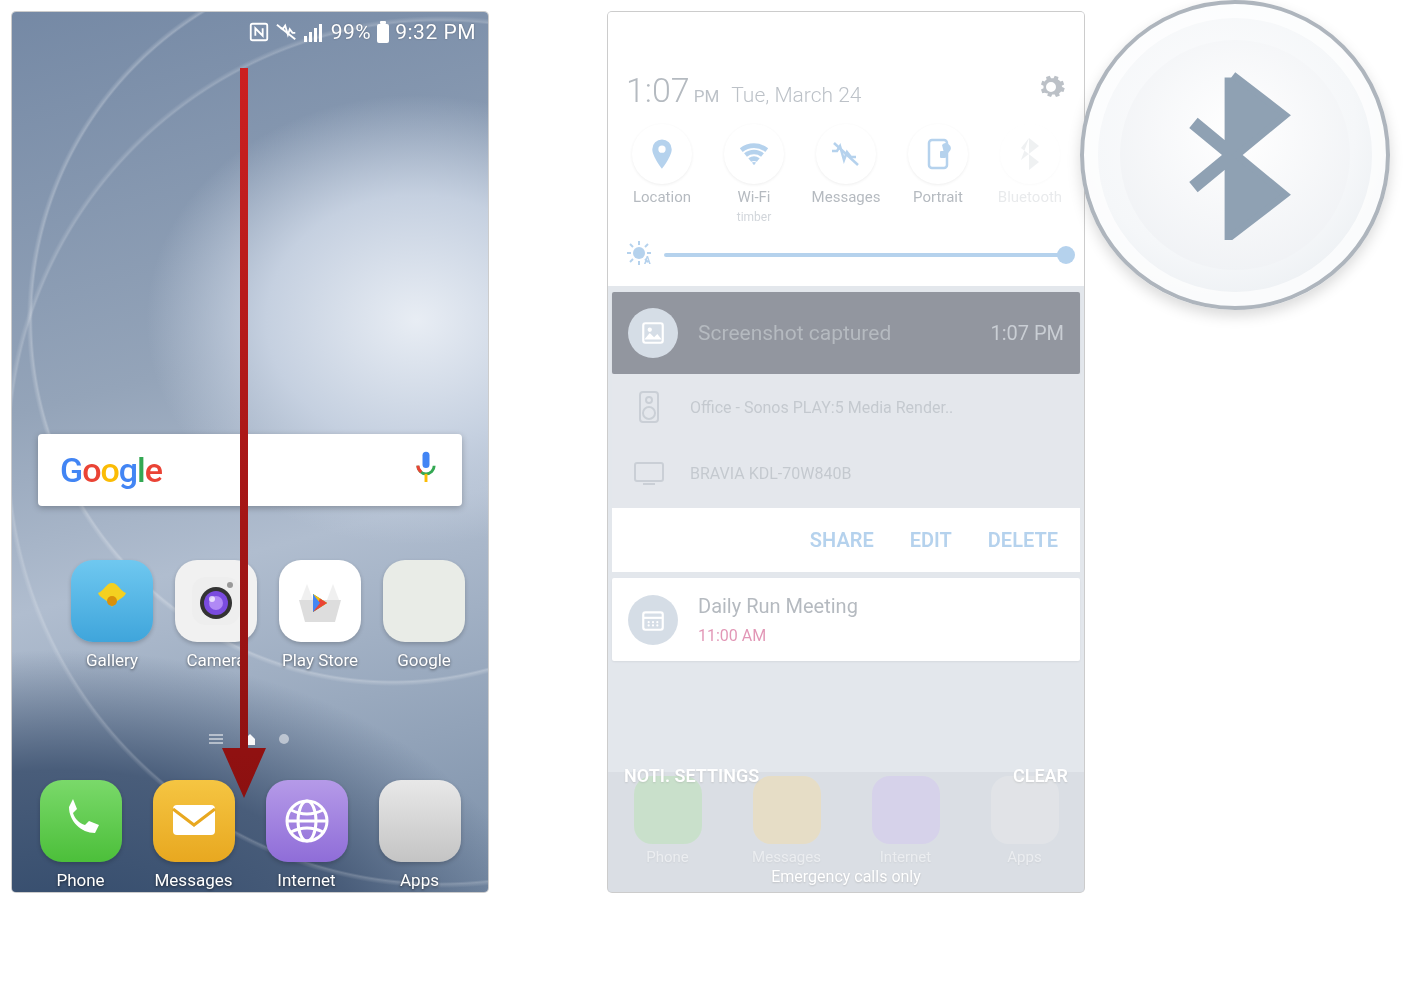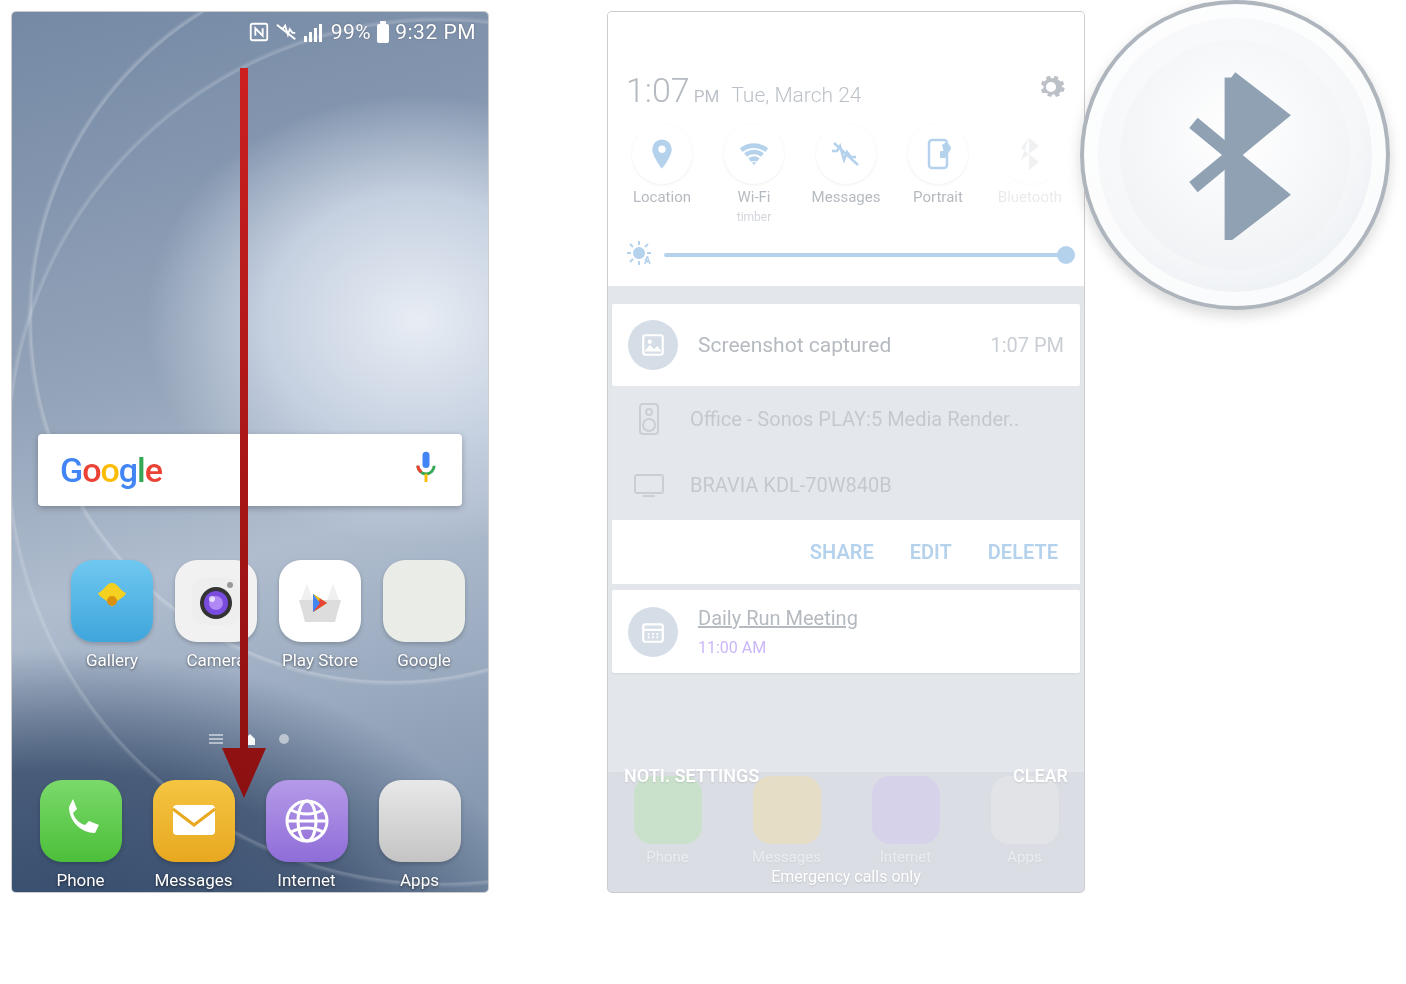--- a/index.html
+++ b/index.html
@@ -146,43 +146,43 @@
     width: 18px; height: 18px; border-radius: 50%;
     background: #5c9bd8;
   }
   .quick-connect {
     display:flex; align-items:center; justify-content: space-between;
     padding: 16px 18px; color:#5c9bd8; font-size: 20px;
     background: #e2e8ef; border-top:1px solid #d0d7e0;
   }
   .qc-hint { color: #7fa8cf; font-size: 18px; }
   .notif {
-    background:#ffffff; margin: 18px 4px 0; border-radius: 2px;
+    background:#0f172a; margin: 6px 4px 0; border-radius: 2px;
     box-shadow: 0 1px 2px rgba(0,0,0,.15);
   }
   .notif-row { display:flex; align-items:center; padding: 16px 16px; gap: 20px;}
   .notif-icon {
     width: 50px; height:50px; border-radius:50%;
     display:flex; align-items:center; justify-content:center;
     flex: 0 0 50px;
   }
   .notif-title { font-size: 21px; color:#5b6673; flex:1;}
   .notif-time { font-size: 20px; color:#8892a0;}
   .notif-grey { background:#c4cbd4; margin:0 4px; padding-bottom:2px; box-shadow:none;}
   .notif-grey .notif-row { padding: 12px 16px; }
-  .notif-grey .notif-title { color:#7d8896; font-size:20px;}
+  .notif-grey .notif-title { color:#7d8896; font-size:16px;}
   .device-icon { width:42px; height:42px; display:flex; align-items:center; justify-content:center; flex:0 0 42px;}
   .notif-actions {
     display:flex; justify-content:flex-end; gap: 36px;
     padding: 20px 22px; font-size:20px; font-weight:600; color:#5c9bd8;
     background:#fff; margin: 0 4px;
   }
   .notif2 { background:#fff; margin: 6px 4px 0;}
-  .notif2 .notif-title { font-size:20px;text-decoration:underline;}
-  .notif2 .notif-sub { font-size:16px; color:#8b5cf6; margin-top:8px;}
+  .notif2 .notif-title { font-size:20px;}
+  .notif2 .notif-sub { font-size:16px; color:#be185d; margin-top:8px;}
   .footerbar {
     position: absolute; left:0; right:0; bottom:94px;
     display:flex; justify-content:space-between; padding: 12px 16px;
     color:#fff; font-weight:600; font-size:18px;
     text-shadow: 0 1px 2px rgba(0,0,0,.3);
   }
   .dock-blur {
     position:absolute; left:0; right:0; bottom:0; height:120px;
     background: #aeb7c4;
     display:flex; justify-content:space-around; align-items:flex-start;

